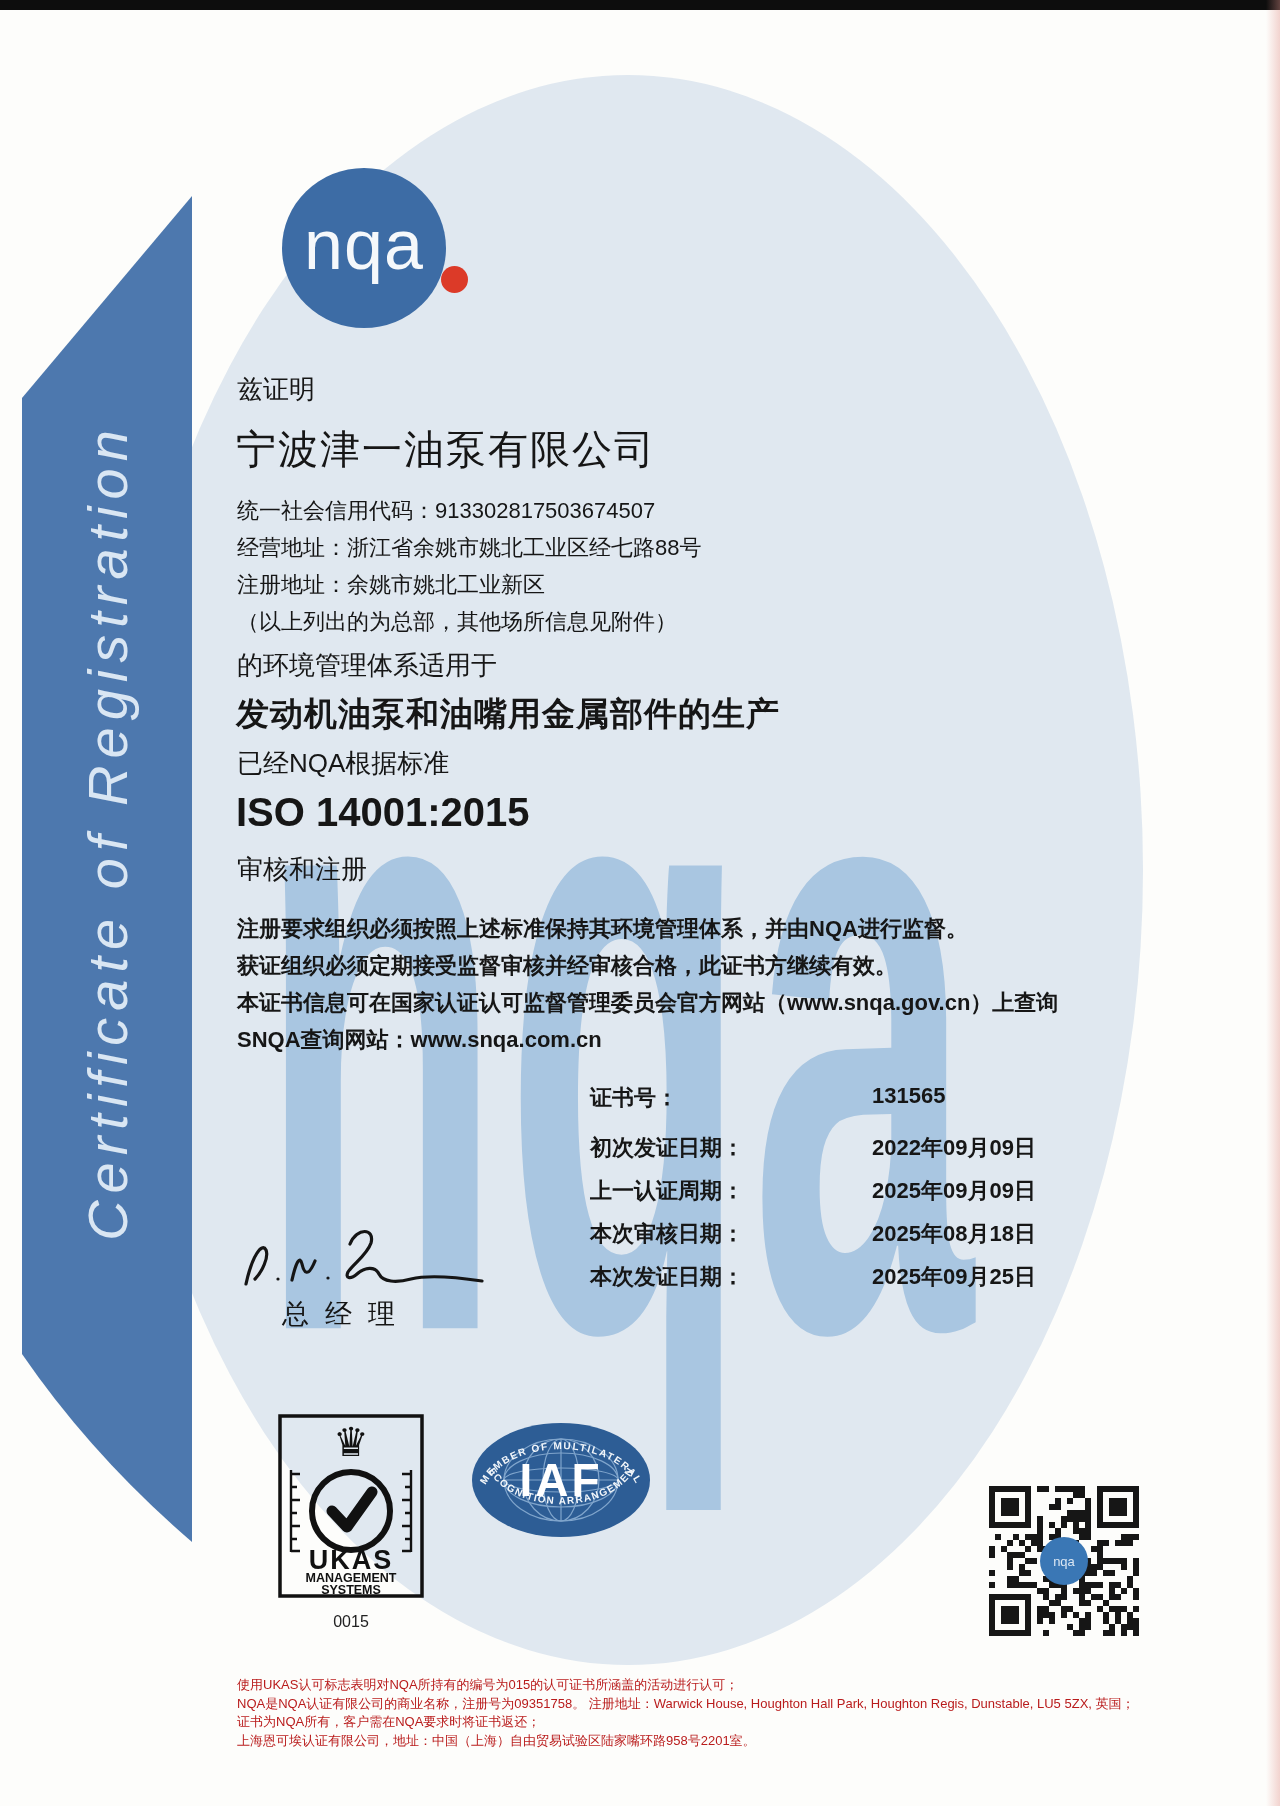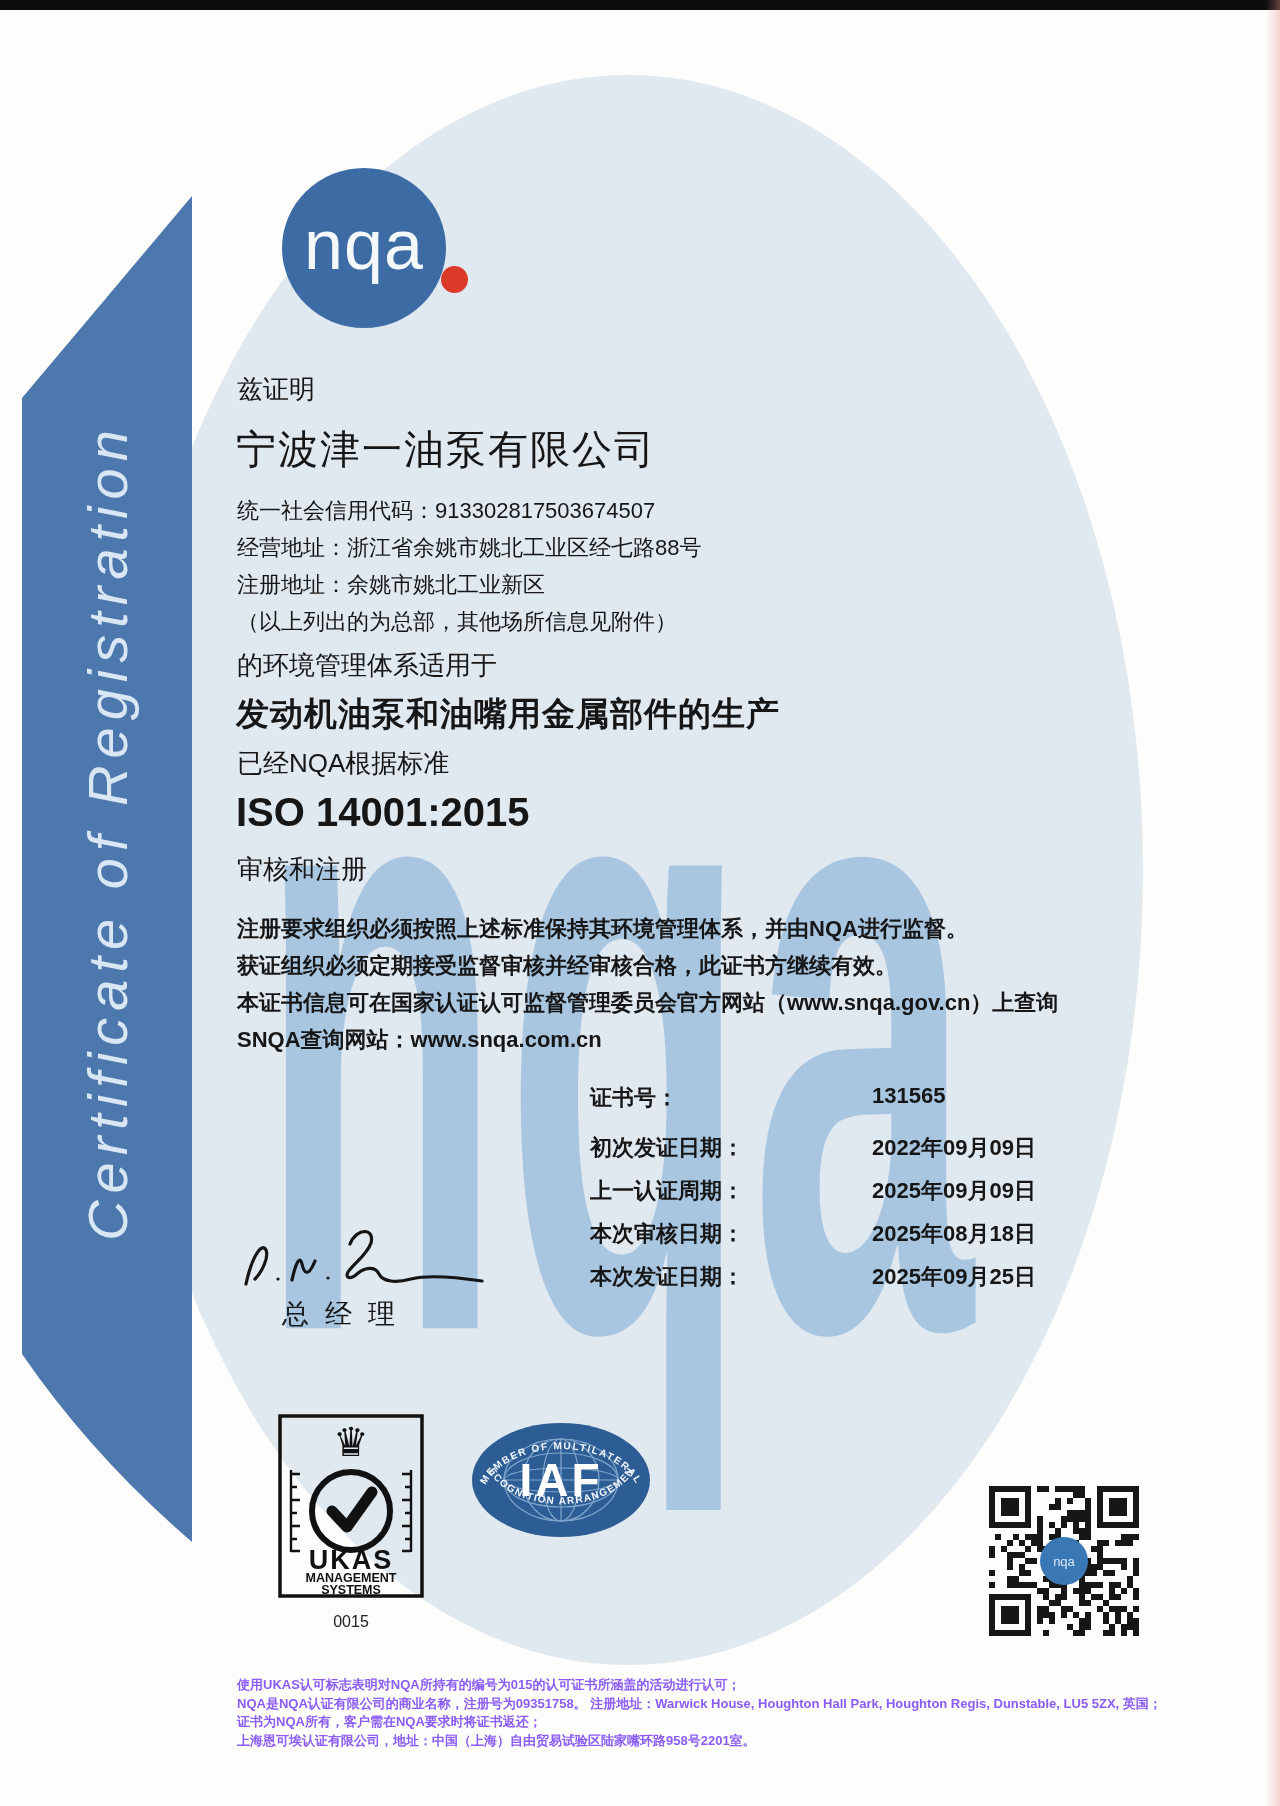--- a/index.html
+++ b/index.html
@@ -38,21 +38,21 @@
   .standard{left:236px;top:790px;font-size:40px;font-weight:bold;}
   .registered{left:237px;top:852px;font-size:26px;}
   .terms{left:237px;top:910px;font-size:22px;line-height:37px;font-weight:bold;}
   .signature-svg{left:232px;top:1222px;z-index:5;}
   .sig-title{left:282px;top:1296px;font-size:27px;letter-spacing:16px;}
   .details{left:590px;top:1083px;width:560px;font-size:22px;font-weight:bold;}
   .details .row{display:flex;margin-bottom:13px;}
   .details .row.first{margin-bottom:20px;}
   .details .dlbl{width:268px;text-align:left;}
   .details .dval{margin-left:14px;}
-  .footnotes{left:237px;top:1676px;width:1010px;font-size:13px;font-weight:bold;line-height:18.5px;color:#8b5cf6;}
+  .footnotes{left:237px;top:1676px;width:1010px;font-size:13px;font-weight:normal;line-height:18.5px;color:#b91c1c;}
   .qr-wrap{left:988px;top:1485px;width:152px;height:152px;z-index:5;}
 </style>
 </head>
 <body>
 
 <div class="page">
 
   <div class="abs scan-top-bar"></div>
   <div class="abs bg-circle"></div>
   <div class="abs watermark">nqa</div>

